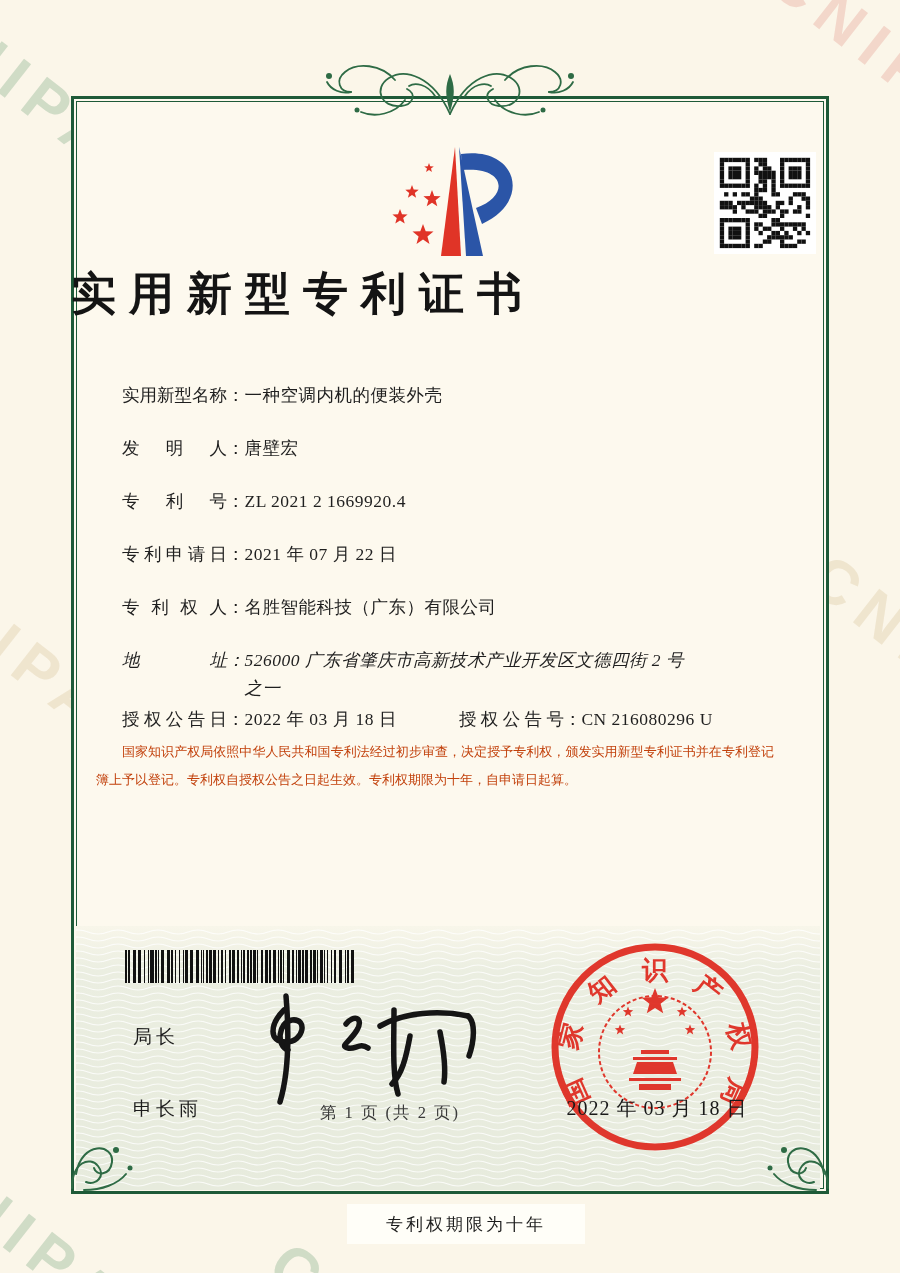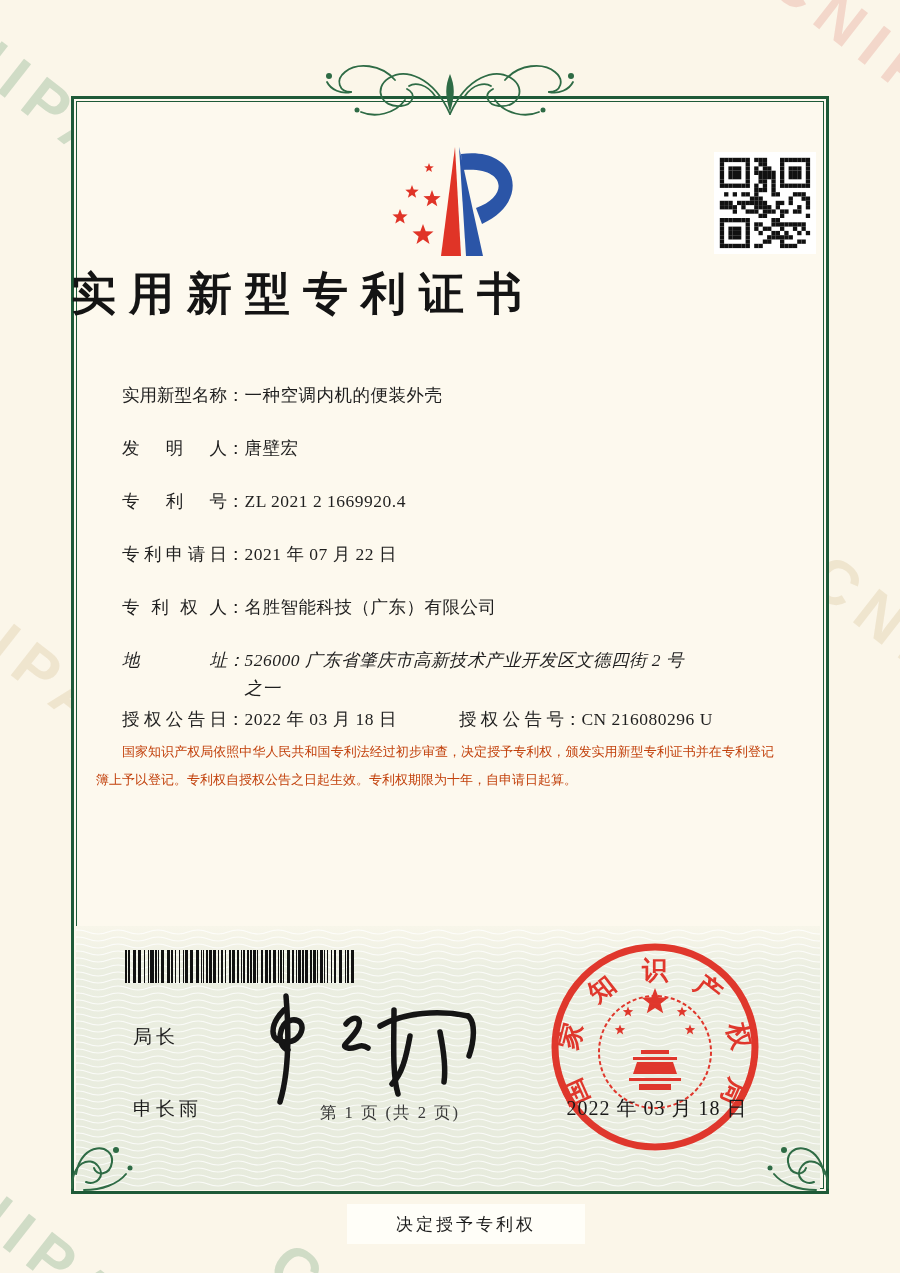--- a/index.html
+++ b/index.html
@@ -549,15 +549,15 @@
         <polygon points="93,126 129,126 133,138 89,138"></polygon>
         <rect x="85" y="142" width="52" height="3"></rect>
         <rect x="95" y="148" width="32" height="6"></rect>
       </g>
     </g>
   </svg>
   <div class="seal-date">2022 年 03 月 18 日</div>
 
   <div class="page-footer">第 1 页 (共 2 页)</div>
 
-  <div class="cont-box">决定授予专利权</div>
+  <div class="cont-box">专利权期限为十年</div>
 
 </div>
 
 </body></html>

